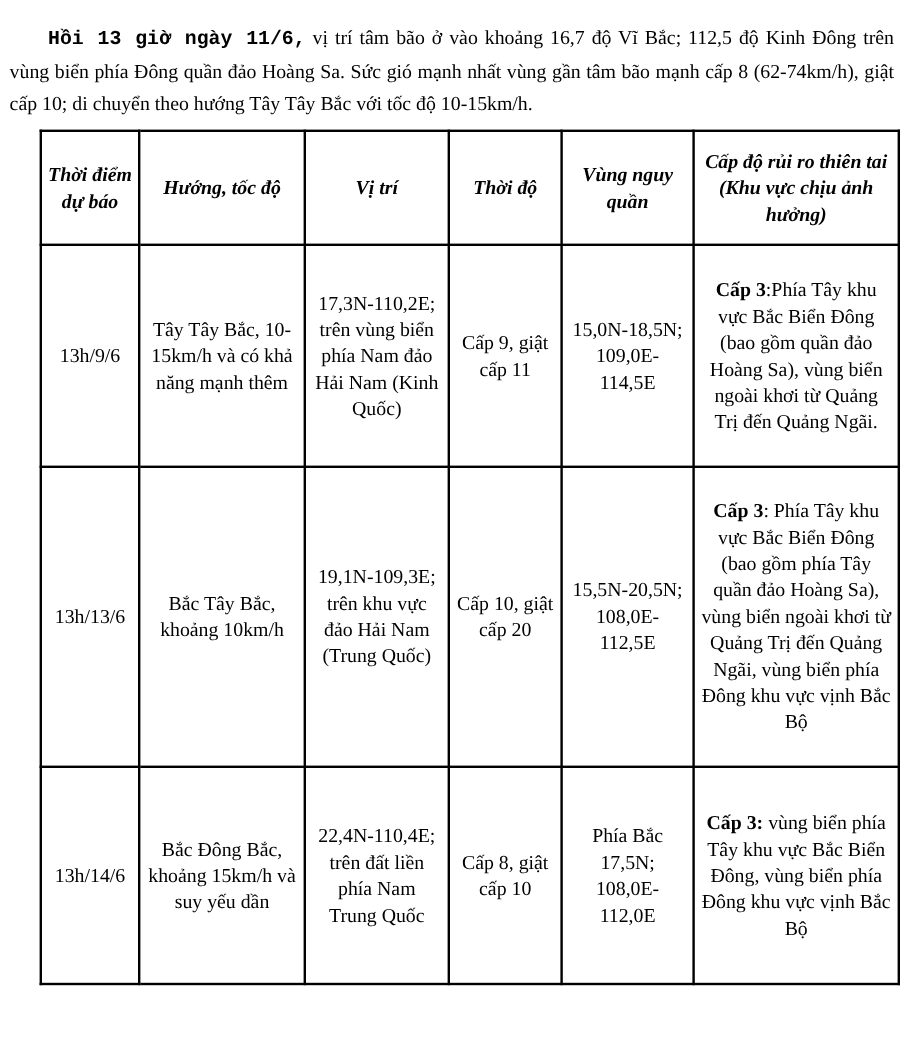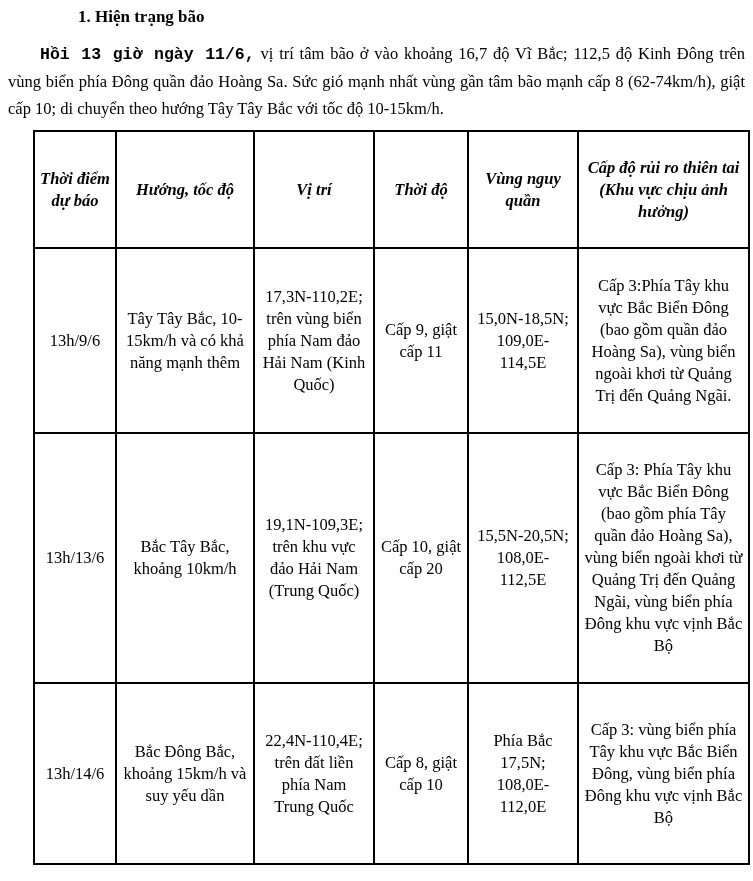--- a/index.html
+++ b/index.html
@@ -41,32 +41,31 @@
     vertical-align: middle;
     padding: 3px 5px;
     line-height: 22px;
     font-size: 16.5px;
     overflow: hidden;
   }
   table.forecast th {
     font-weight: bold;
     font-style: italic;
   }
-  tr.header-row { height: 117px; border-radius: 30px; }
+  tr.header-row { height: 95px; border-radius: 30px; }
   tr.row-1 { height: 185px; }
   tr.row-2 { height: 250px; }
   tr.row-3 { height: 181px; }
-  .risk-label { font-weight: normal; }
+  .risk-label { font-weight: bold; }
 </style>
 </head>
 <body>
 
 <div class="page">
 
-  <div class="heading">1. Hiện trạng bão</div>
 
   <p class="body-paragraph"><span class="lead-bold">Hồi 13 giờ ngày 11/6,</span><span> vị trí tâm bão ở vào khoảng 16,7 độ Vĩ Bắc; 112,5 độ Kinh Đông trên vùng biển phía Đông quần đảo Hoàng Sa. Sức gió mạnh nhất vùng gần tâm bão mạnh cấp 8 (62-74km/h), giật cấp 10; di chuyển theo hướng Tây Tây Bắc với tốc độ 10-15km/h.</span></p>
 
 
   <table class="forecast">
     <colgroup>
       <col style="width:82px">
       <col style="width:138px">
       <col style="width:120px">
       <col style="width:94px">

